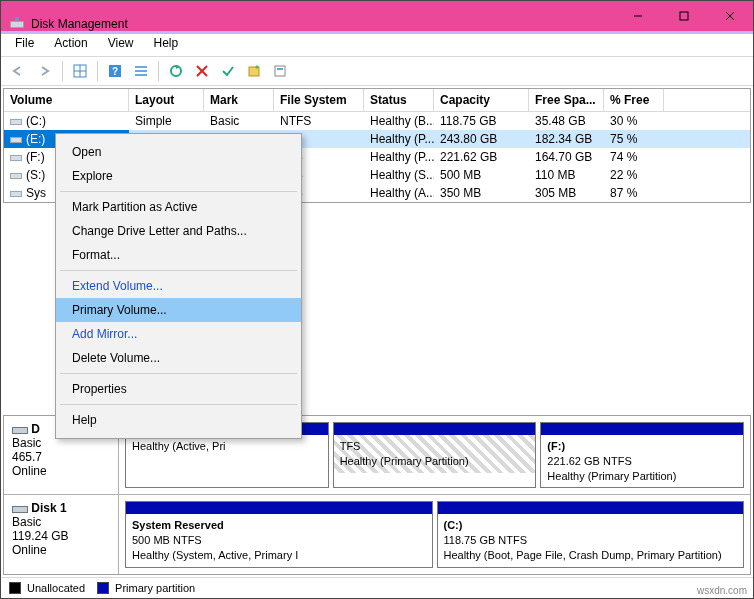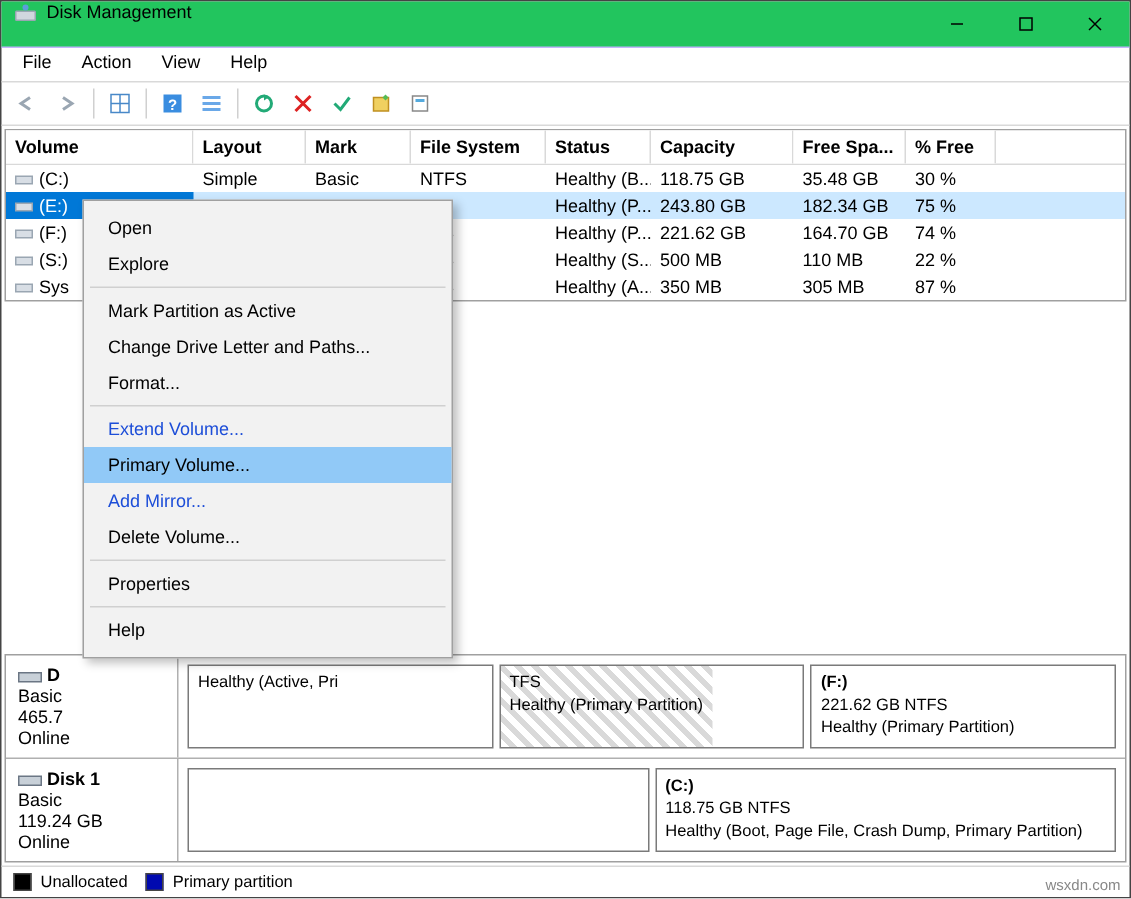--- a/index.html
+++ b/index.html
@@ -1,17 +1,17 @@
 <!DOCTYPE html>
 <html><head>
 <meta charset="utf-8">
 <style>
   html,body{margin:0;padding:0;font-family:"Segoe UI",Tahoma,sans-serif;font-size:12px;color:#000;background:#fff}
   .window{width:754px;height:599px;border:1px solid #444;box-sizing:border-box;display:flex;flex-direction:column;position:relative;background:#fff}
-  .titlebar{height:30px;display:flex;align-items:flex-start;border-bottom:1px solid #c4b5fd;background:#22c55e}
+  .titlebar{height:30px;display:flex;align-items:flex-end;border-bottom:3px solid #c4b5fd;background:#ec4899}
   .titlebar .icon{width:16px;height:16px;margin:0 6px 0 8px}
   .titlebar .title{flex:1;font-size:12px}
   .titlebar .winbtn{width:46px;height:30px;display:flex;align-items:center;justify-content:center}
   .menubar{height:22px;display:flex;align-items:flex-start;padding:0 4px;border-bottom:1px solid #d9d9d9}
   .menubar span{padding:2px 10px}
   .toolbar{height:28px;display:flex;align-items:center;padding:0 6px;border-bottom:1px solid #d9d9d9;gap:2px}
   .toolbar .tb{width:22px;height:22px;display:flex;align-items:center;justify-content:center;border:1px solid transparent}
   .toolbar .sep{width:1px;height:20px;background:#d0d0d0;margin:0 3px}
   
   .vol-table{border:1px solid #a0a0a0;margin:2px;flex:0 0 auto}
@@ -32,21 +32,21 @@
   .c-pfr{width:60px}
   .vicon{width:12px;height:12px}
   .body-gap{flex:1}
   
   .disks{margin:2px;border:1px solid #a0a0a0}
   .disk{display:flex;border-top:1px solid #b0b0b0}
   .disk:first-child{border-top:none}
   .disk-meta{width:98px;padding:6px 8px;border-right:1px solid #b0b0b0}
   .disk-meta .dname{font-weight:700}
   .disk-parts{flex:1;display:flex;padding:6px;gap:4px}
-  .part{border:1px solid #7a7a7a;flex:1;display:flex;flex-direction:row}
+  .part{border:1px solid #7a7a7a;flex:1;display:flex;flex-direction:column}
   .part .bar{height:12px;background:#0009b0}
   .part .pbody{padding:4px 6px;font-size:11px;line-height:1.35}
   .part .pname{font-weight:700}
   .part.hatched .pbody{background:repeating-linear-gradient(45deg,#fff,#fff 4px,#d9d9d9 4px,#d9d9d9 8px)}
   
   .legend{display:flex;align-items:flex-end;gap:6px;padding:4px 8px;border-top:1px solid #d9d9d9;font-size:11px}
   .sw{width:10px;height:10px;display:inline-block;border:1px solid #444}
   .sw.unalloc{background:#000}
   .sw.primary{background:#0009b0}
   .watermark{position:absolute;bottom:2px;right:6px;font-size:10px;color:#888}
@@ -292,20 +292,25 @@
         </div>
       </div>
       <div class="disk">
         <div class="disk-meta"><svg width="16" height="12" style="vertical-align:middle">
             <rect x="0" y="3" width="16" height="7" fill="#6b7684"></rect>
             <rect x="1" y="4" width="14" height="5" fill="#c8d0d8"></rect>
           </svg> <span class="dname">Disk 1</span><br>Basic<br>119.24 GB<br>Online</div>
         <div class="disk-parts">
           <div class="part">
             <div class="bar"></div>
+            <div class="pbody">
+              <div class="pname">System Reserved</div>
+              <div>500 MB NTFS</div>
+              <div>Healthy (System, Active, Primary I</div>
+            </div>
           </div>
           <div class="part">
             <div class="bar"></div>
             <div class="pbody">
               <div class="pname">(C:)</div>
               <div>118.75 GB NTFS</div>
               <div>Healthy (Boot, Page File, Crash Dump, Primary Partition)</div>
             </div>
           </div>
         </div>

